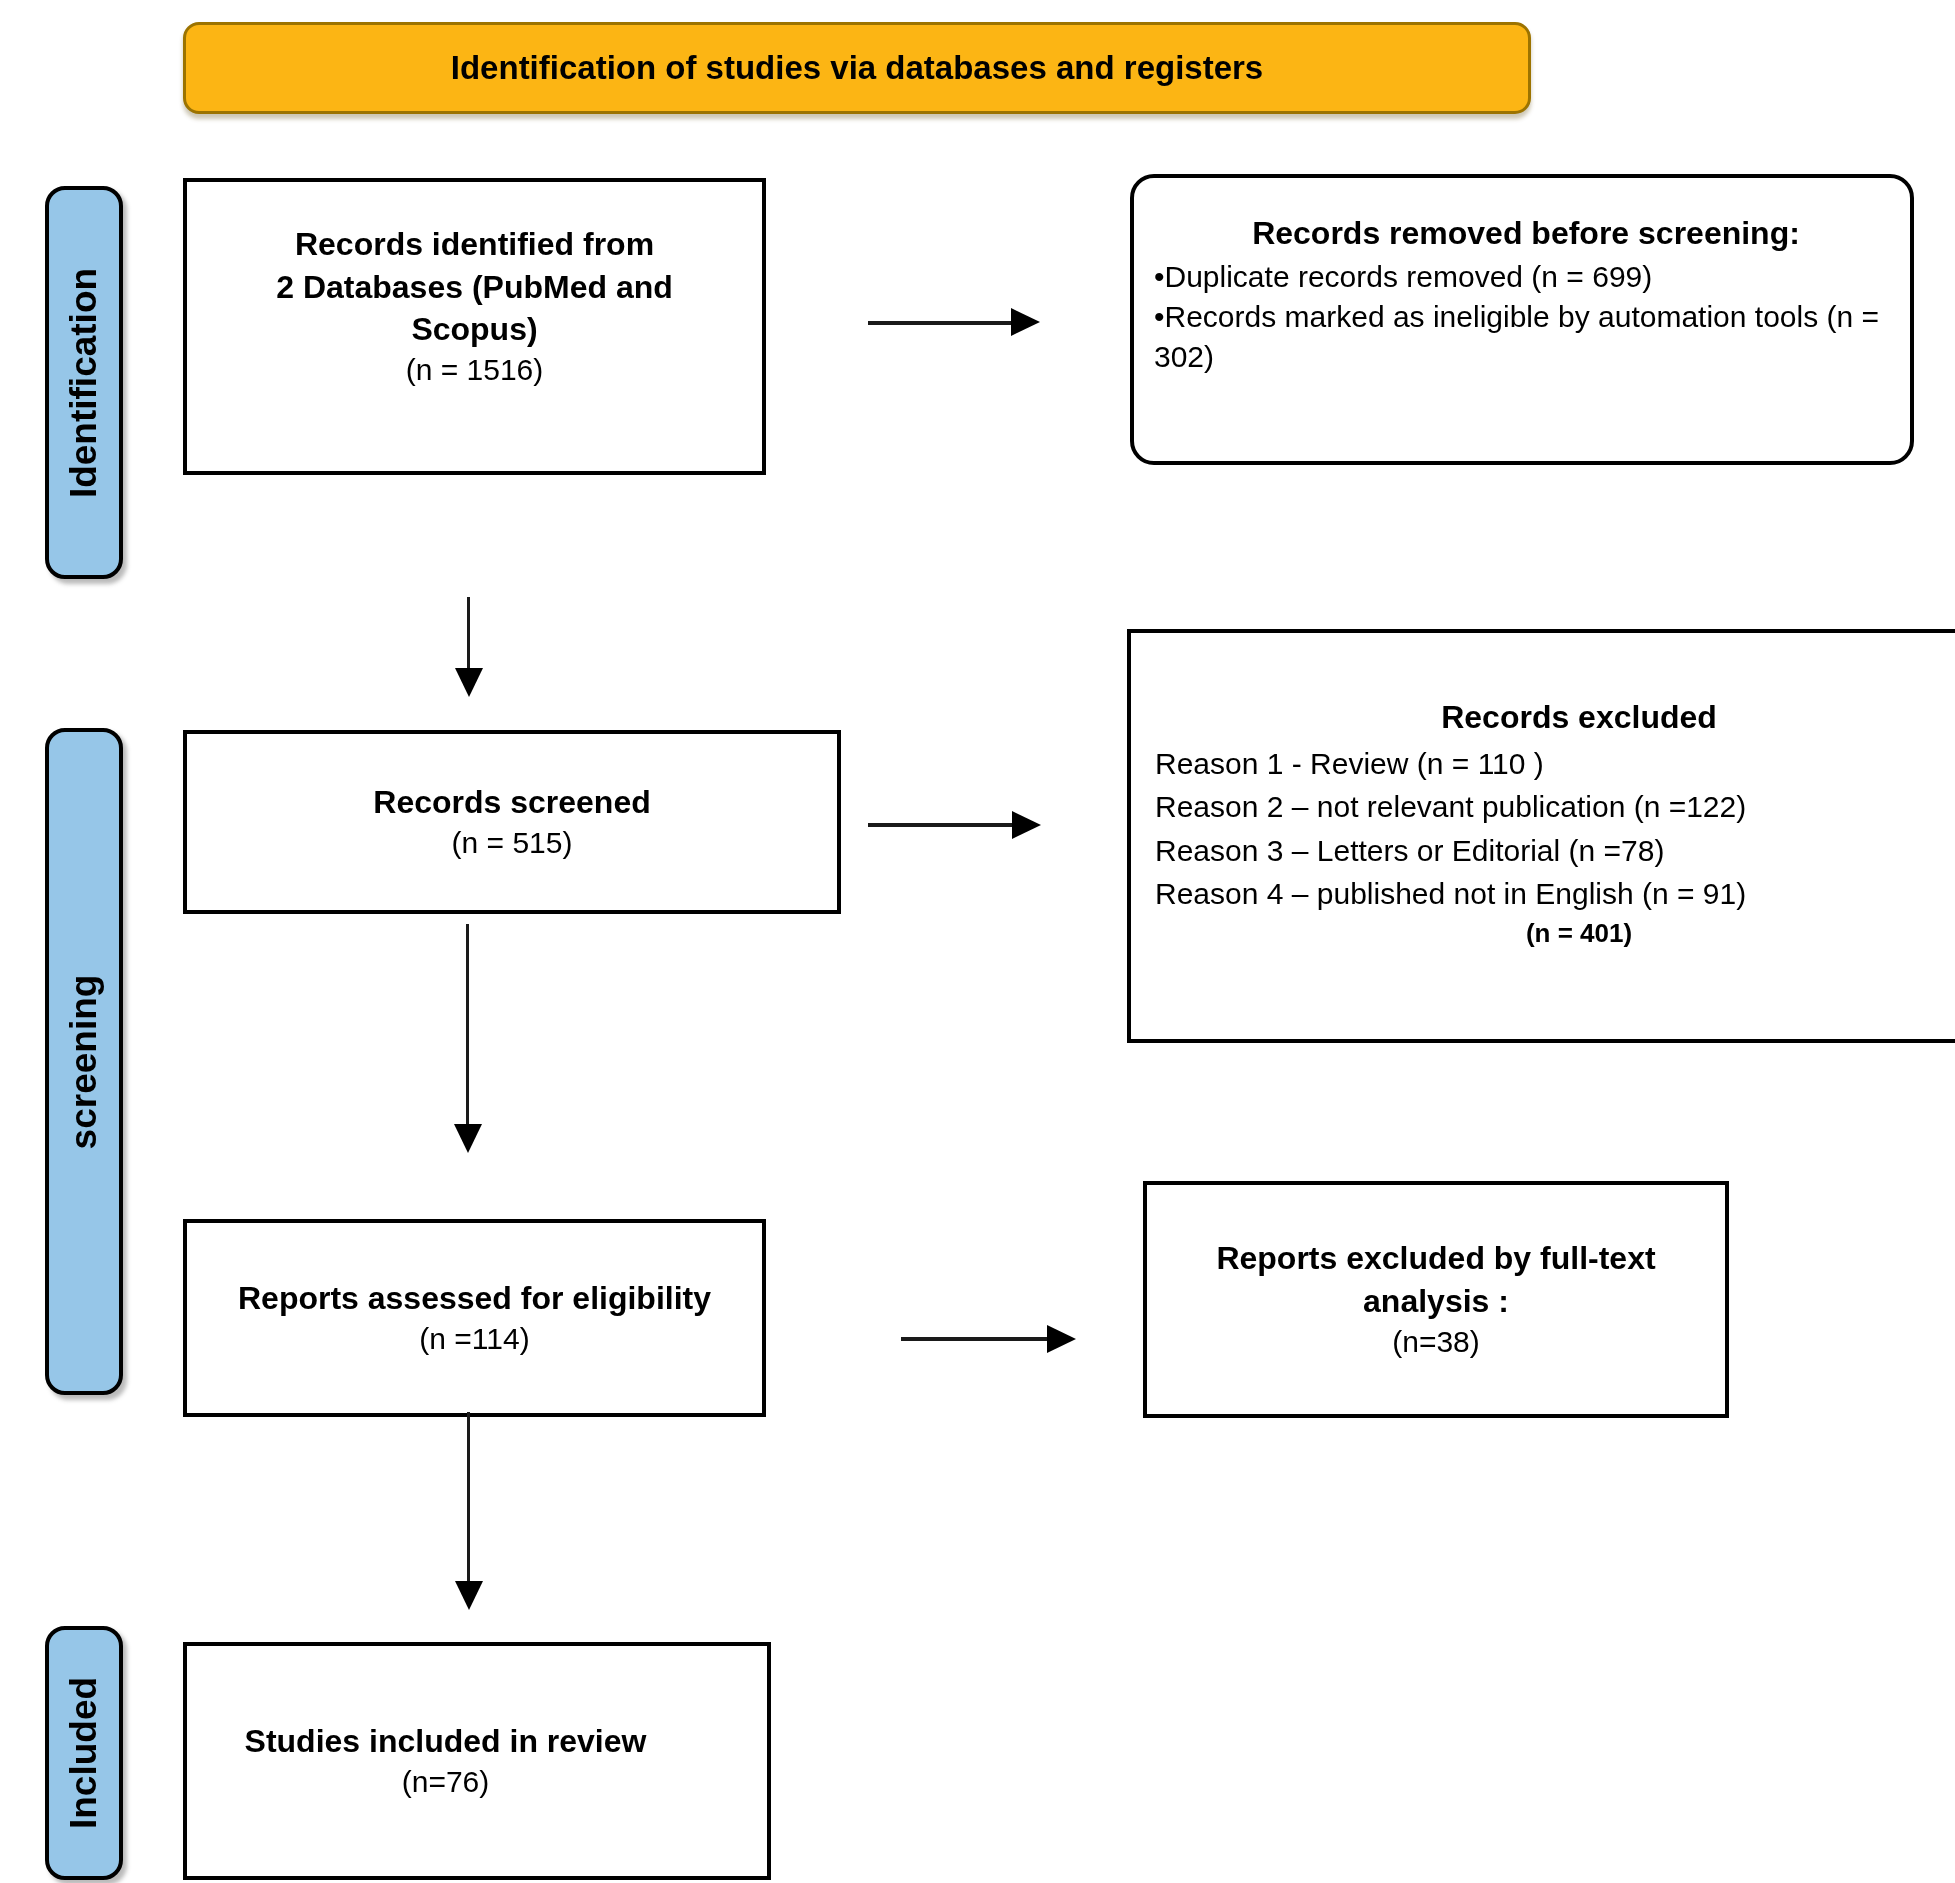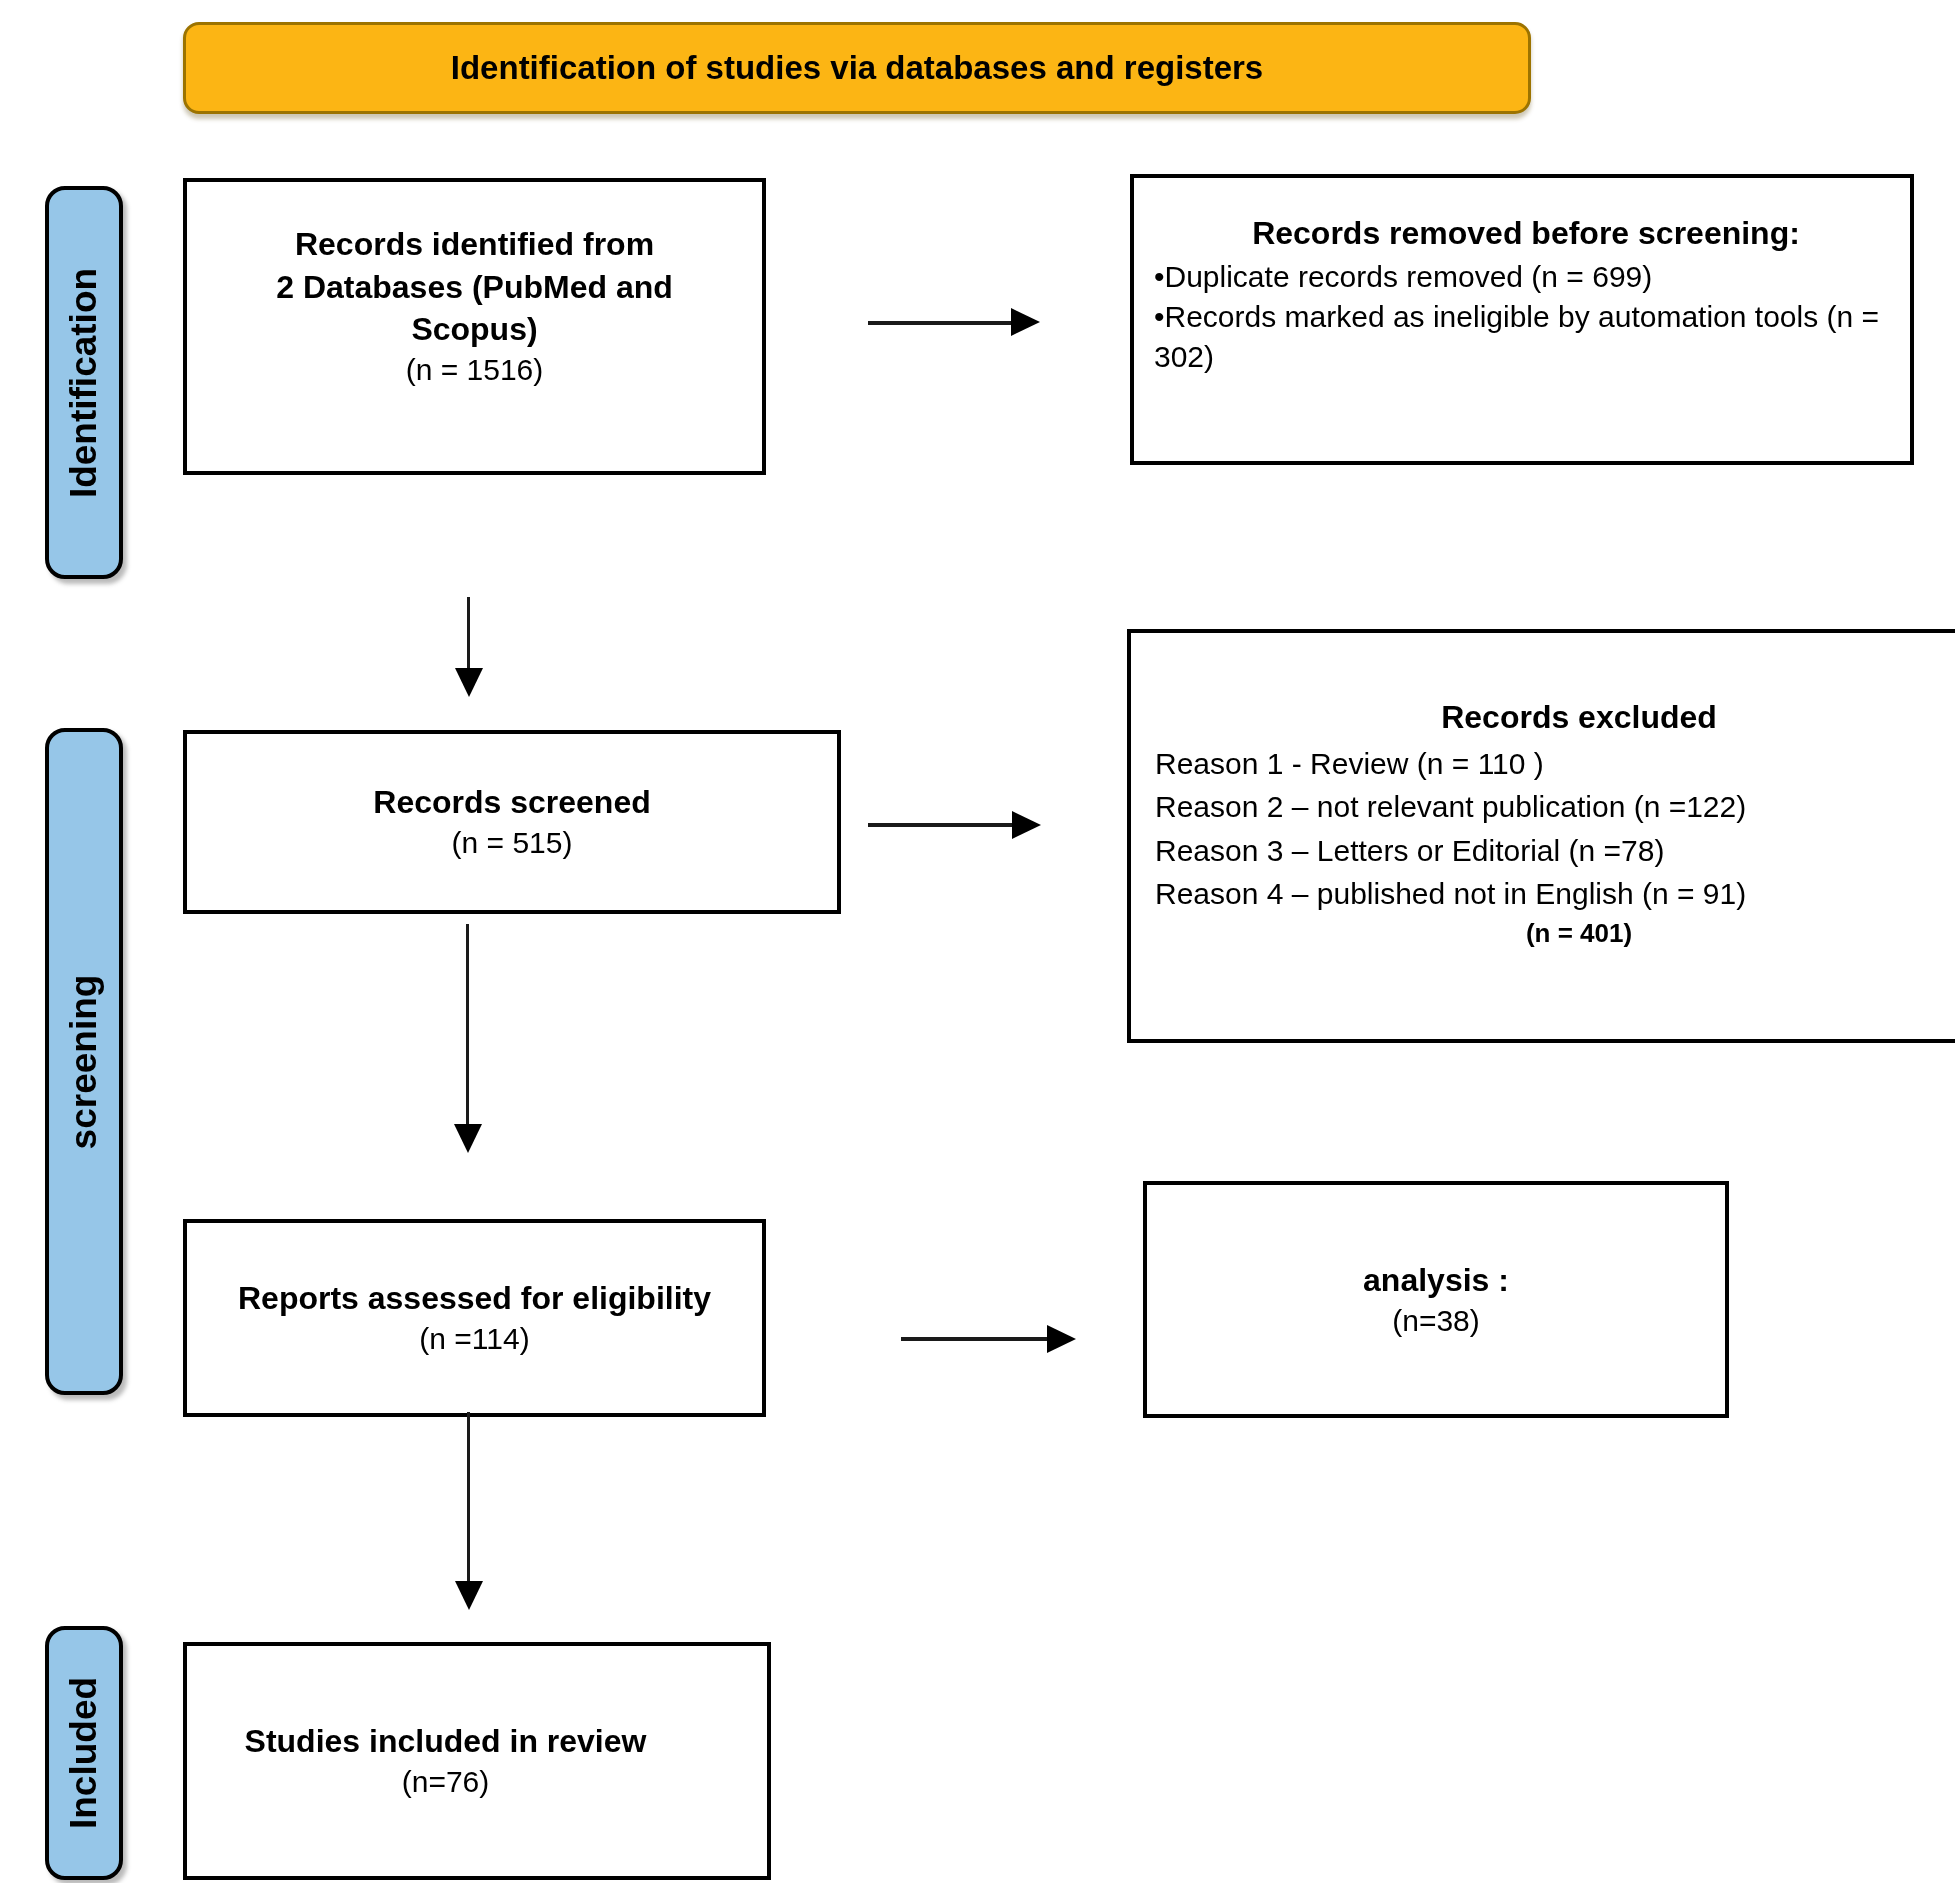--- a/index.html
+++ b/index.html
@@ -69,20 +69,21 @@
   .t-reg  { font-size: 30px; font-weight: normal; line-height: 1.32; }
 
   #box-records-identified { left: 183px; top: 178px; width: 583px; height: 297px; padding-bottom: 40px; }
   #box-records-screened   { left: 183px; top: 730px; width: 658px; height: 184px; }
   #box-reports-assessed   { left: 183px; top: 1219px; width: 583px; height: 198px; }
   #box-studies-included   { left: 183px; top: 1642px; width: 588px; height: 238px; padding-right: 63px; }
 
   #box-records-removed {
     left: 1130px; top: 174px; width: 784px; height: 291px;
     padding: 34px 12px 0 20px;
+    border-radius: 24px;
   }
   #box-records-removed .bx-title { text-align: center; margin-bottom: 2.6px; }
   .bullet-line { font-size: 30px; line-height: 1.34; text-align: left; }
 
   #box-records-excluded {
     left: 1127px; top: 629px; width: 900px; height: 414px;
     padding: 63px 20px 0 24px;
   }
   #box-records-excluded .bx-title { text-align: center; margin-bottom: 4px; }
   .reason-line { font-size: 30px; line-height: 1.44; text-align: left; }
@@ -157,20 +158,21 @@
     <div class="reason-line">Reason 4 – published not in English (n = 91)</div>
     <div class="total-line">(n = 401)</div>
   </div>
 
   <div class="fbox centered" id="box-reports-assessed">
     <div class="t-bold">Reports assessed for eligibility</div>
     <div class="t-reg">(n =114)</div>
   </div>
 
   <div class="fbox" id="box-reports-excluded">
+    <div class="t-bold">Reports excluded by full-text</div>
     <div class="t-bold">analysis :</div>
     <div class="t-reg">(n=38)</div>
   </div>
 
   <div class="fbox centered" id="box-studies-included">
     <div class="t-bold">Studies included in review</div>
     <div class="t-reg">(n=76)</div>
   </div>
 
   <div class="arrow">

